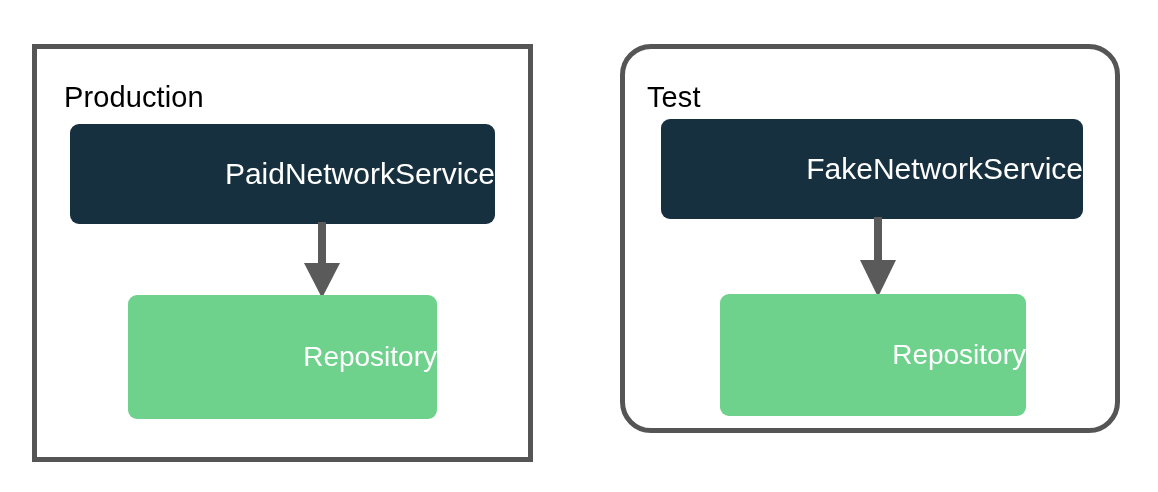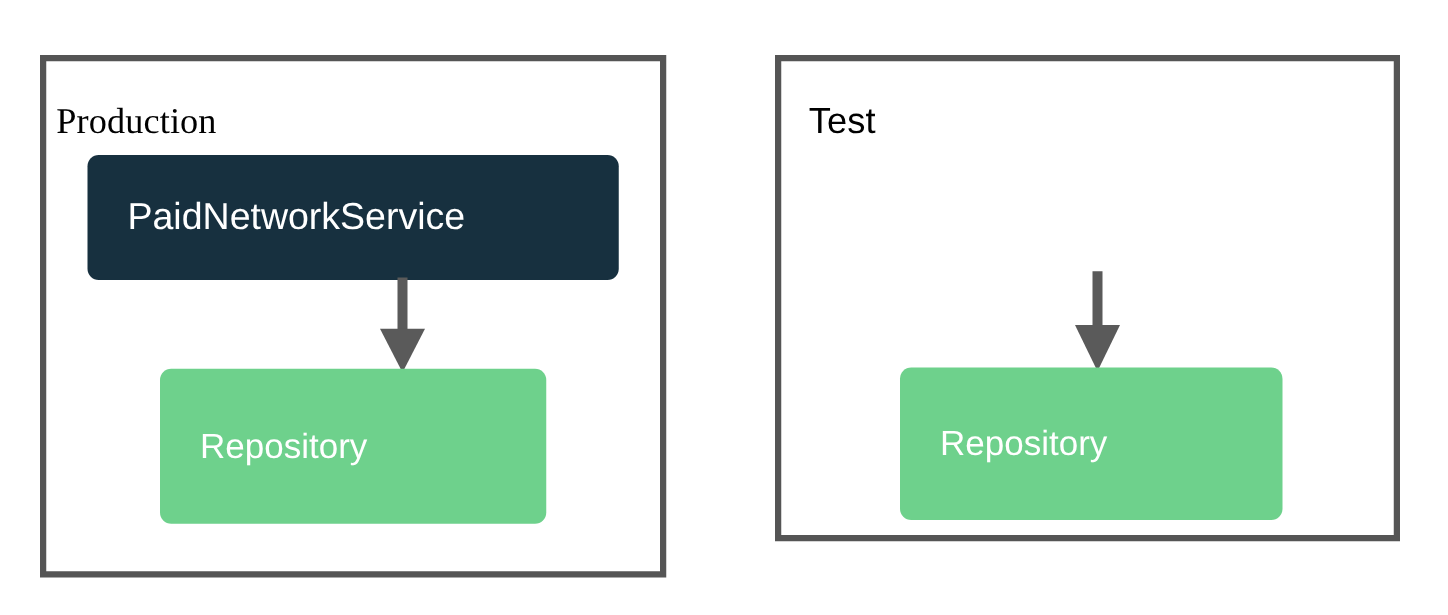--- a/index.html
+++ b/index.html
@@ -28,48 +28,48 @@
     left: 32px;
     top: 44px;
     width: 501px;
     height: 418px;
   }
   #panel-test {
     left: 620px;
     top: 44px;
     width: 500px;
     height: 389px;
+    border-radius: 31px;
   }
 
   
   .panel-title {
     position: absolute;
     color: #000000;
     font-size: 29px;
     line-height: 1;
     letter-spacing: 0.1px;
     white-space: nowrap;
   }
   #panel-production .panel-title {
-    left: 8px;
+    left: 27px;
     top: 34px;
-    font-family: Liberation Serif, serif;
   }
   #panel-test .panel-title {
     left: 22px;
     top: 34px;
   }
 
   
   .node {
     position: absolute;
     box-sizing: border-box;
     display: flex;
     align-items: center;
-    justify-content: flex-start;
+    justify-content: flex-end;
     border-radius: 9px;
     color: #ffffff;
     white-space: nowrap;
     padding-left: 32px;
   }
   .node-service {
     background: #17303f;
     font-size: 30px;
   }
   .node-repository {
@@ -144,20 +144,23 @@
     <div class="node node-repository" id="node-repository-production">
       <span>Repository</span>
     </div>
 
   </div>
 
   <div class="panel" id="panel-test">
 
     <div class="panel-title">Test</div>
 
+    <div class="node node-service" id="node-fake-network-service">
+      <span>FakeNetworkService</span>
+    </div>
 
     <svg class="arrow" id="arrow-test" viewBox="0 0 58 80">
       <rect x="25" y="0" width="8" height="45" fill="#5a5a5a"></rect>
       <polygon points="11,43 47,43 29,80" fill="#5a5a5a"></polygon>
     </svg>
 
     <div class="node node-repository" id="node-repository-test">
       <span>Repository</span>
     </div>
 

